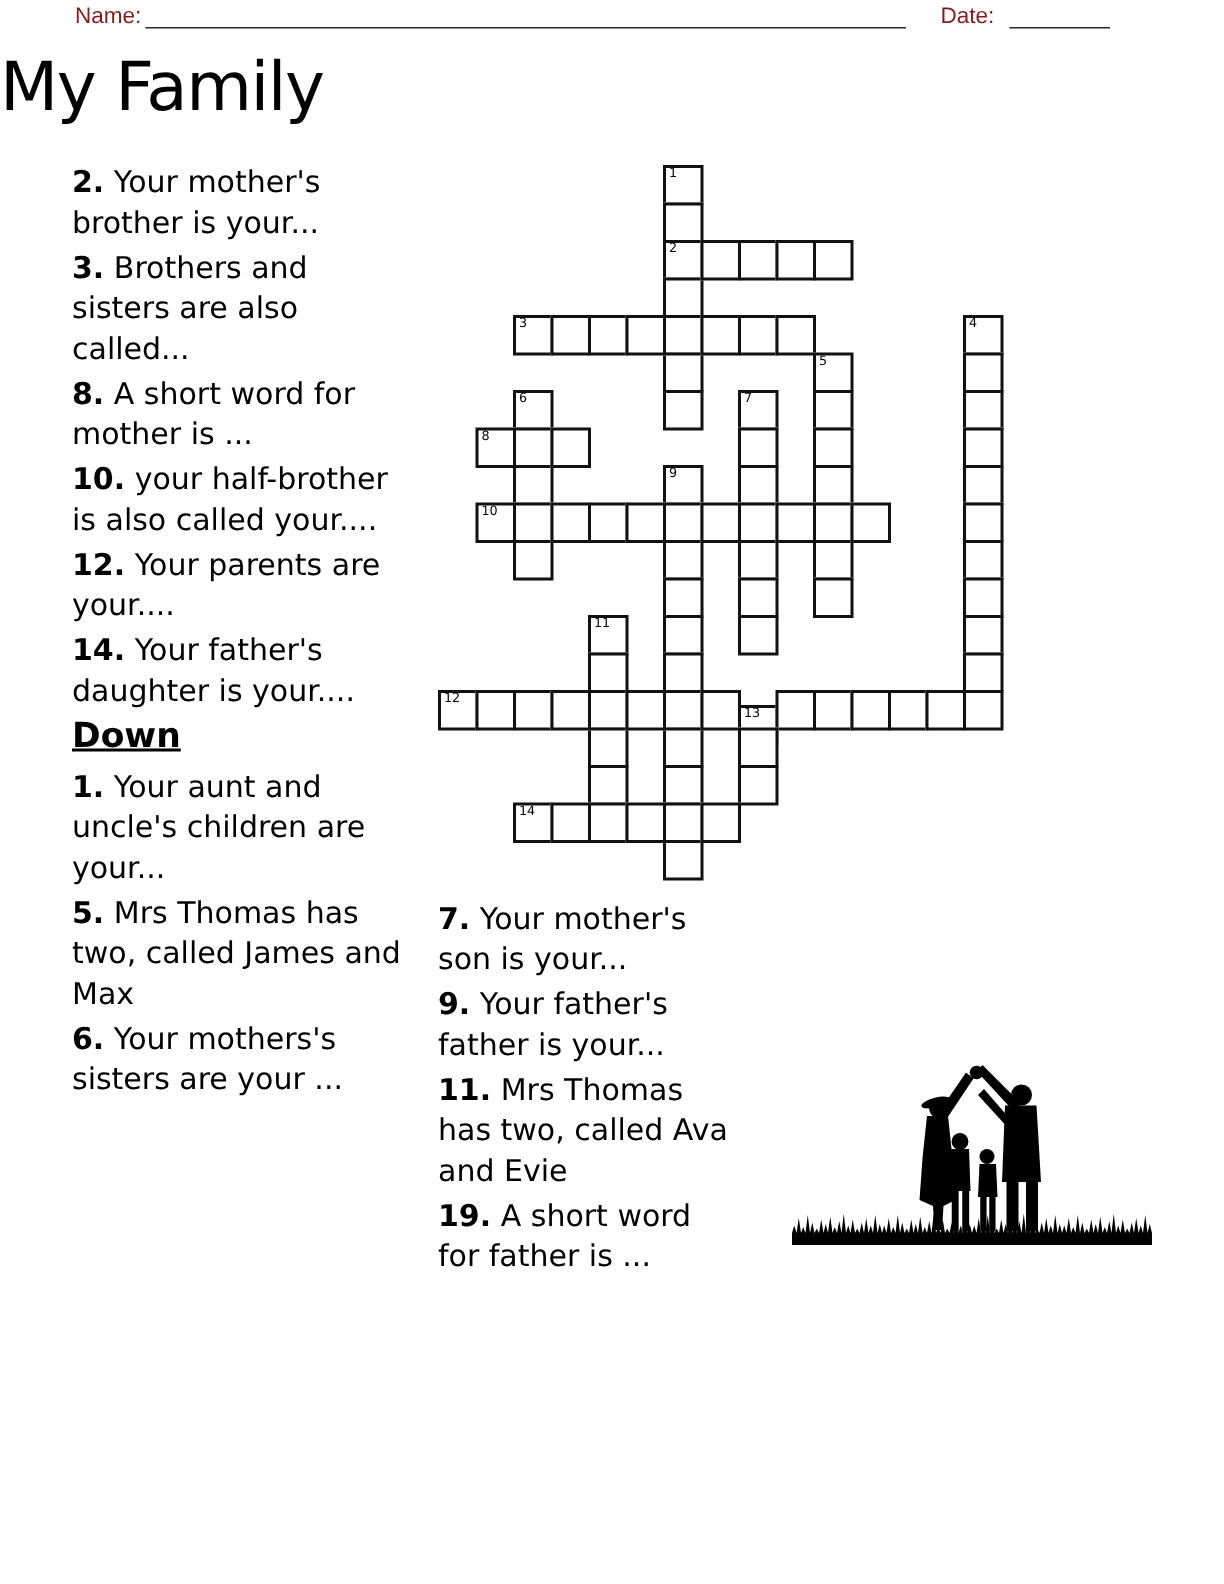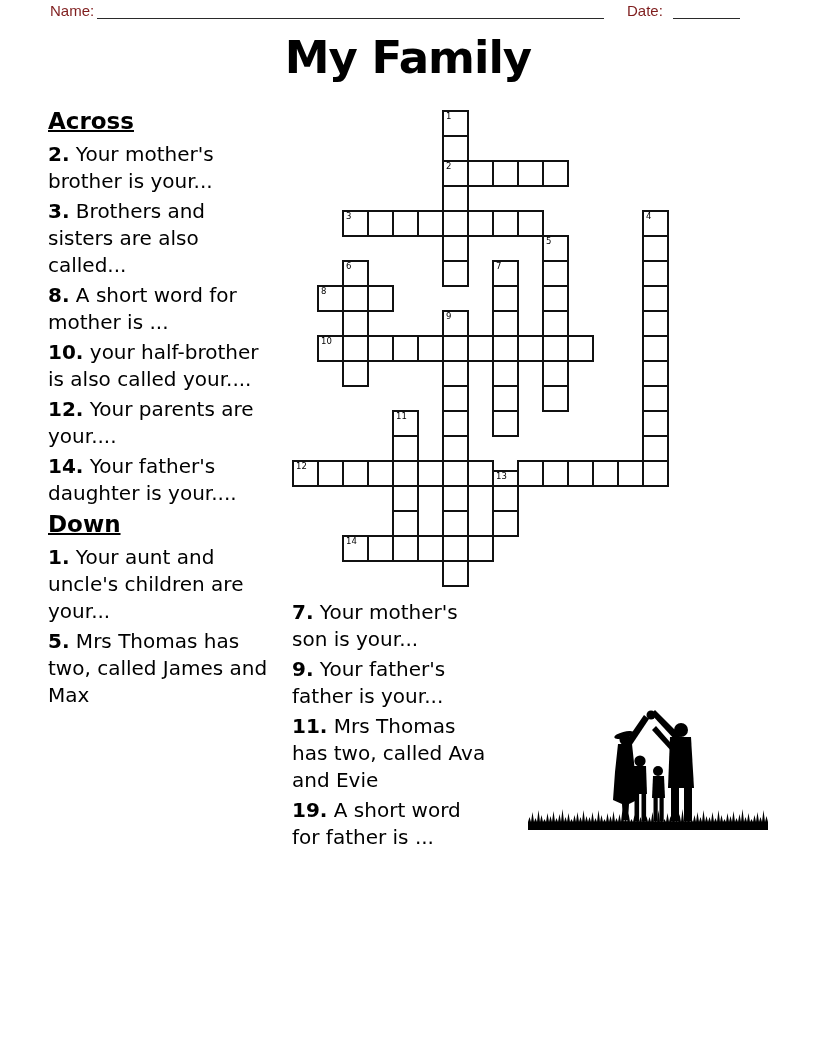--- a/index.html
+++ b/index.html
@@ -13,22 +13,22 @@
     position:absolute;top:2px;font-family:"Liberation Sans",sans-serif;
     font-size:15px;color:#7f1d1d;
   }
   .hdr-label.name{left:50px;}
   .hdr-label.date{left:627px;}
   .hdr-line{position:absolute;top:0;height:18px;border-bottom:1.6px solid #2a2a2a;}
   .hdr-line.name-line{left:97px;width:507px;}
   .hdr-line.date-line{left:673px;width:67px;}
   
   h1.title{
-    position:absolute;left:0;right:0;top:31px;margin:0;text-align:center;
-    font-size:45px;font-weight:700;letter-spacing:-1px;
+    position:absolute;left:0;right:0;top:31px;margin:0;
+    font-size:45px;font-weight:400;letter-spacing:-1px;
   }
   
   #grid{position:absolute;left:292px;top:110px;width:377px;height:477px;}
   .cell{
     position:absolute;width:27px;height:27px;box-sizing:border-box;
     border:2px solid #111;background:#fff;
   }
   .cellnum{
     position:absolute;top:0px;left:2px;font-size:8.5px;line-height:9px;
     font-family:"DejaVu Sans",sans-serif;color:#000;
@@ -174,33 +174,33 @@
     <div class="cell" style="left: 200px; top: 400px;"></div>
     <div class="cell" style="left: 50px; top: 425px;">
       <span class="cellnum">14</span>
     </div>
     <div class="cell" style="left: 75px; top: 425px;"></div>
     <div class="cell" style="left: 125px; top: 425px;"></div>
     <div class="cell" style="left: 175px; top: 425px;"></div>
   </div>
 
 <div class="clues-col clues-left">
-  <h2 class="clue-head">Across</h2>
   <div id="across-list">
       <p class="clue"><b>2.</b><span> Your mother's brother is your...</span></p>
       <p class="clue"><b>3.</b><span> Brothers and sisters are also called...</span></p>
       <p class="clue"><b>8.</b><span> A short word for mother is ...</span></p>
       <p class="clue"><b>10.</b><span> your half-brother is also called your....</span></p>
       <p class="clue"><b>12.</b><span> Your parents are your....</span></p>
       <p class="clue"><b>14.</b><span> Your father's daughter is your....</span></p>
     </div>
   <h2 class="clue-head down">Down</h2>
   <div id="down-list-left">
       <p class="clue"><b>1.</b><span> Your aunt and uncle's children are your...</span></p>
       <p class="clue"><b>5.</b><span> Mrs Thomas has two, called James and Max</span></p>
+      <p class="clue"><b>6.</b><span> Your mothers's sisters are your ...</span></p>
     </div>
 </div>
 
 <div class="clues-col clues-right">
   <div id="down-list-right">
       <p class="clue"><b>7.</b><span> Your mother's son is your...</span></p>
       <p class="clue"><b>9.</b><span> Your father's father is your...</span></p>
       <p class="clue"><b>11.</b><span> Mrs Thomas has two, called Ava and Evie</span></p>
       <p class="clue"><b>19.</b><span> A short word for father is ...</span></p>
     </div>

